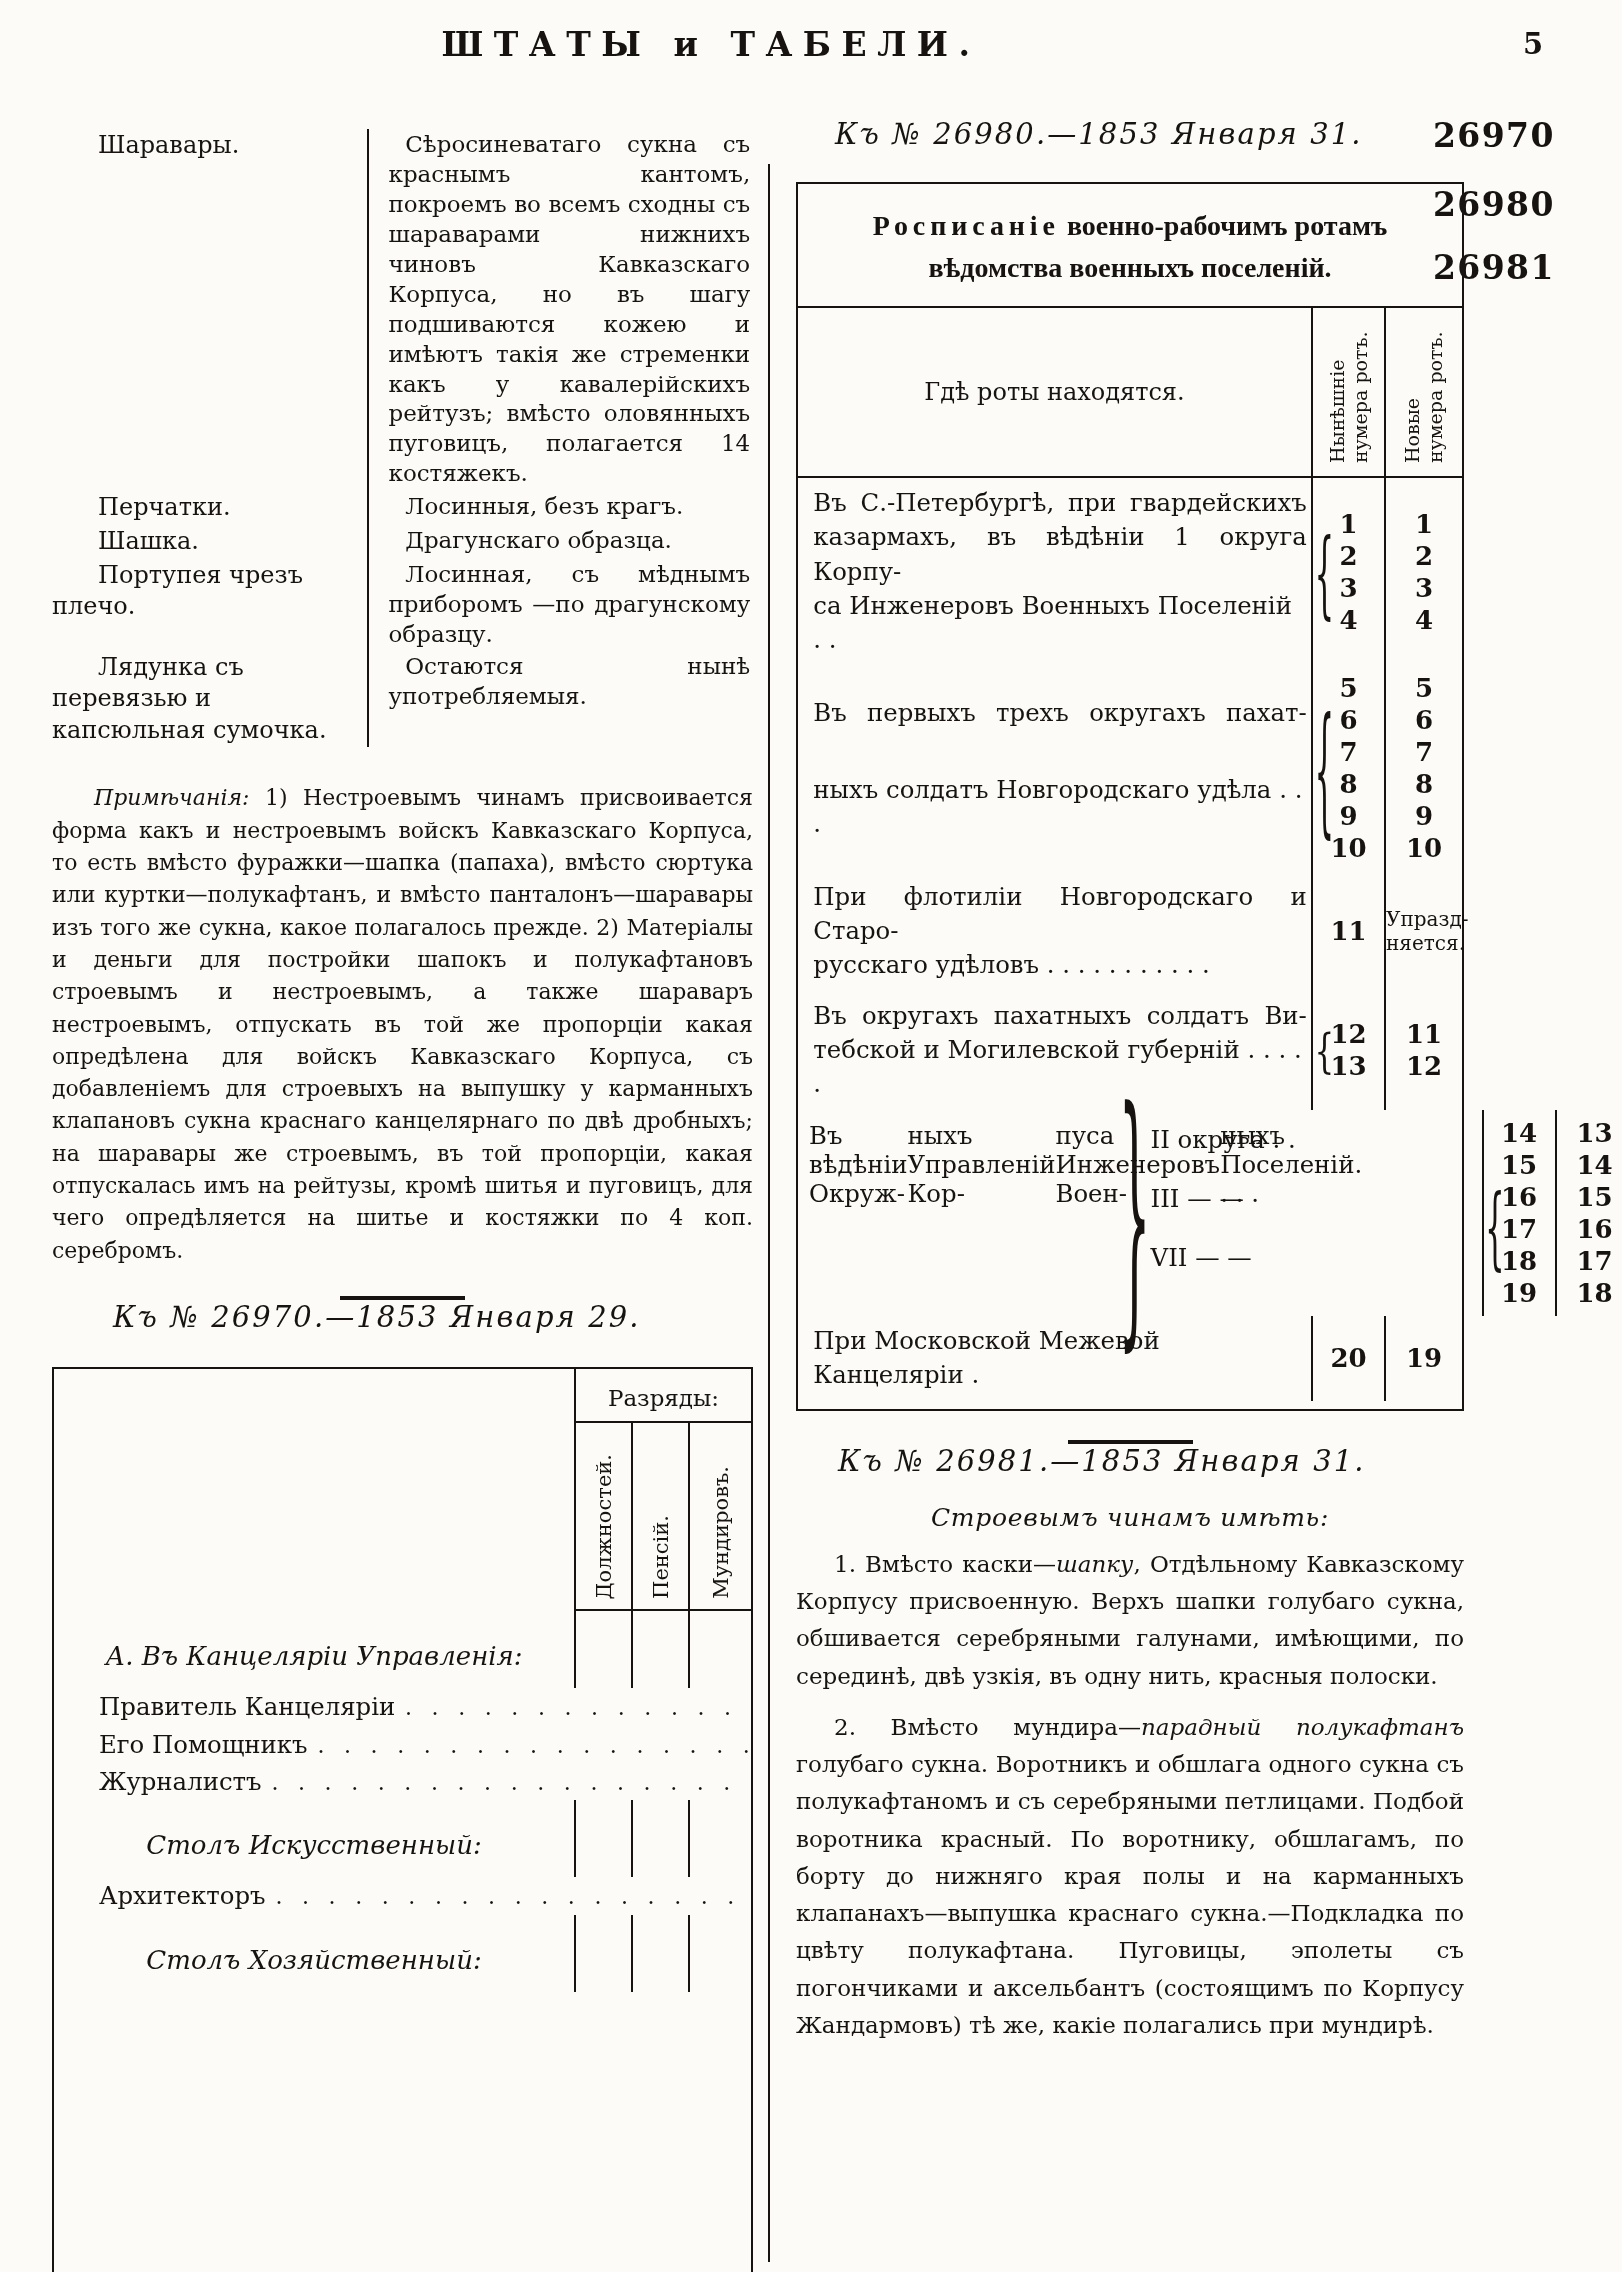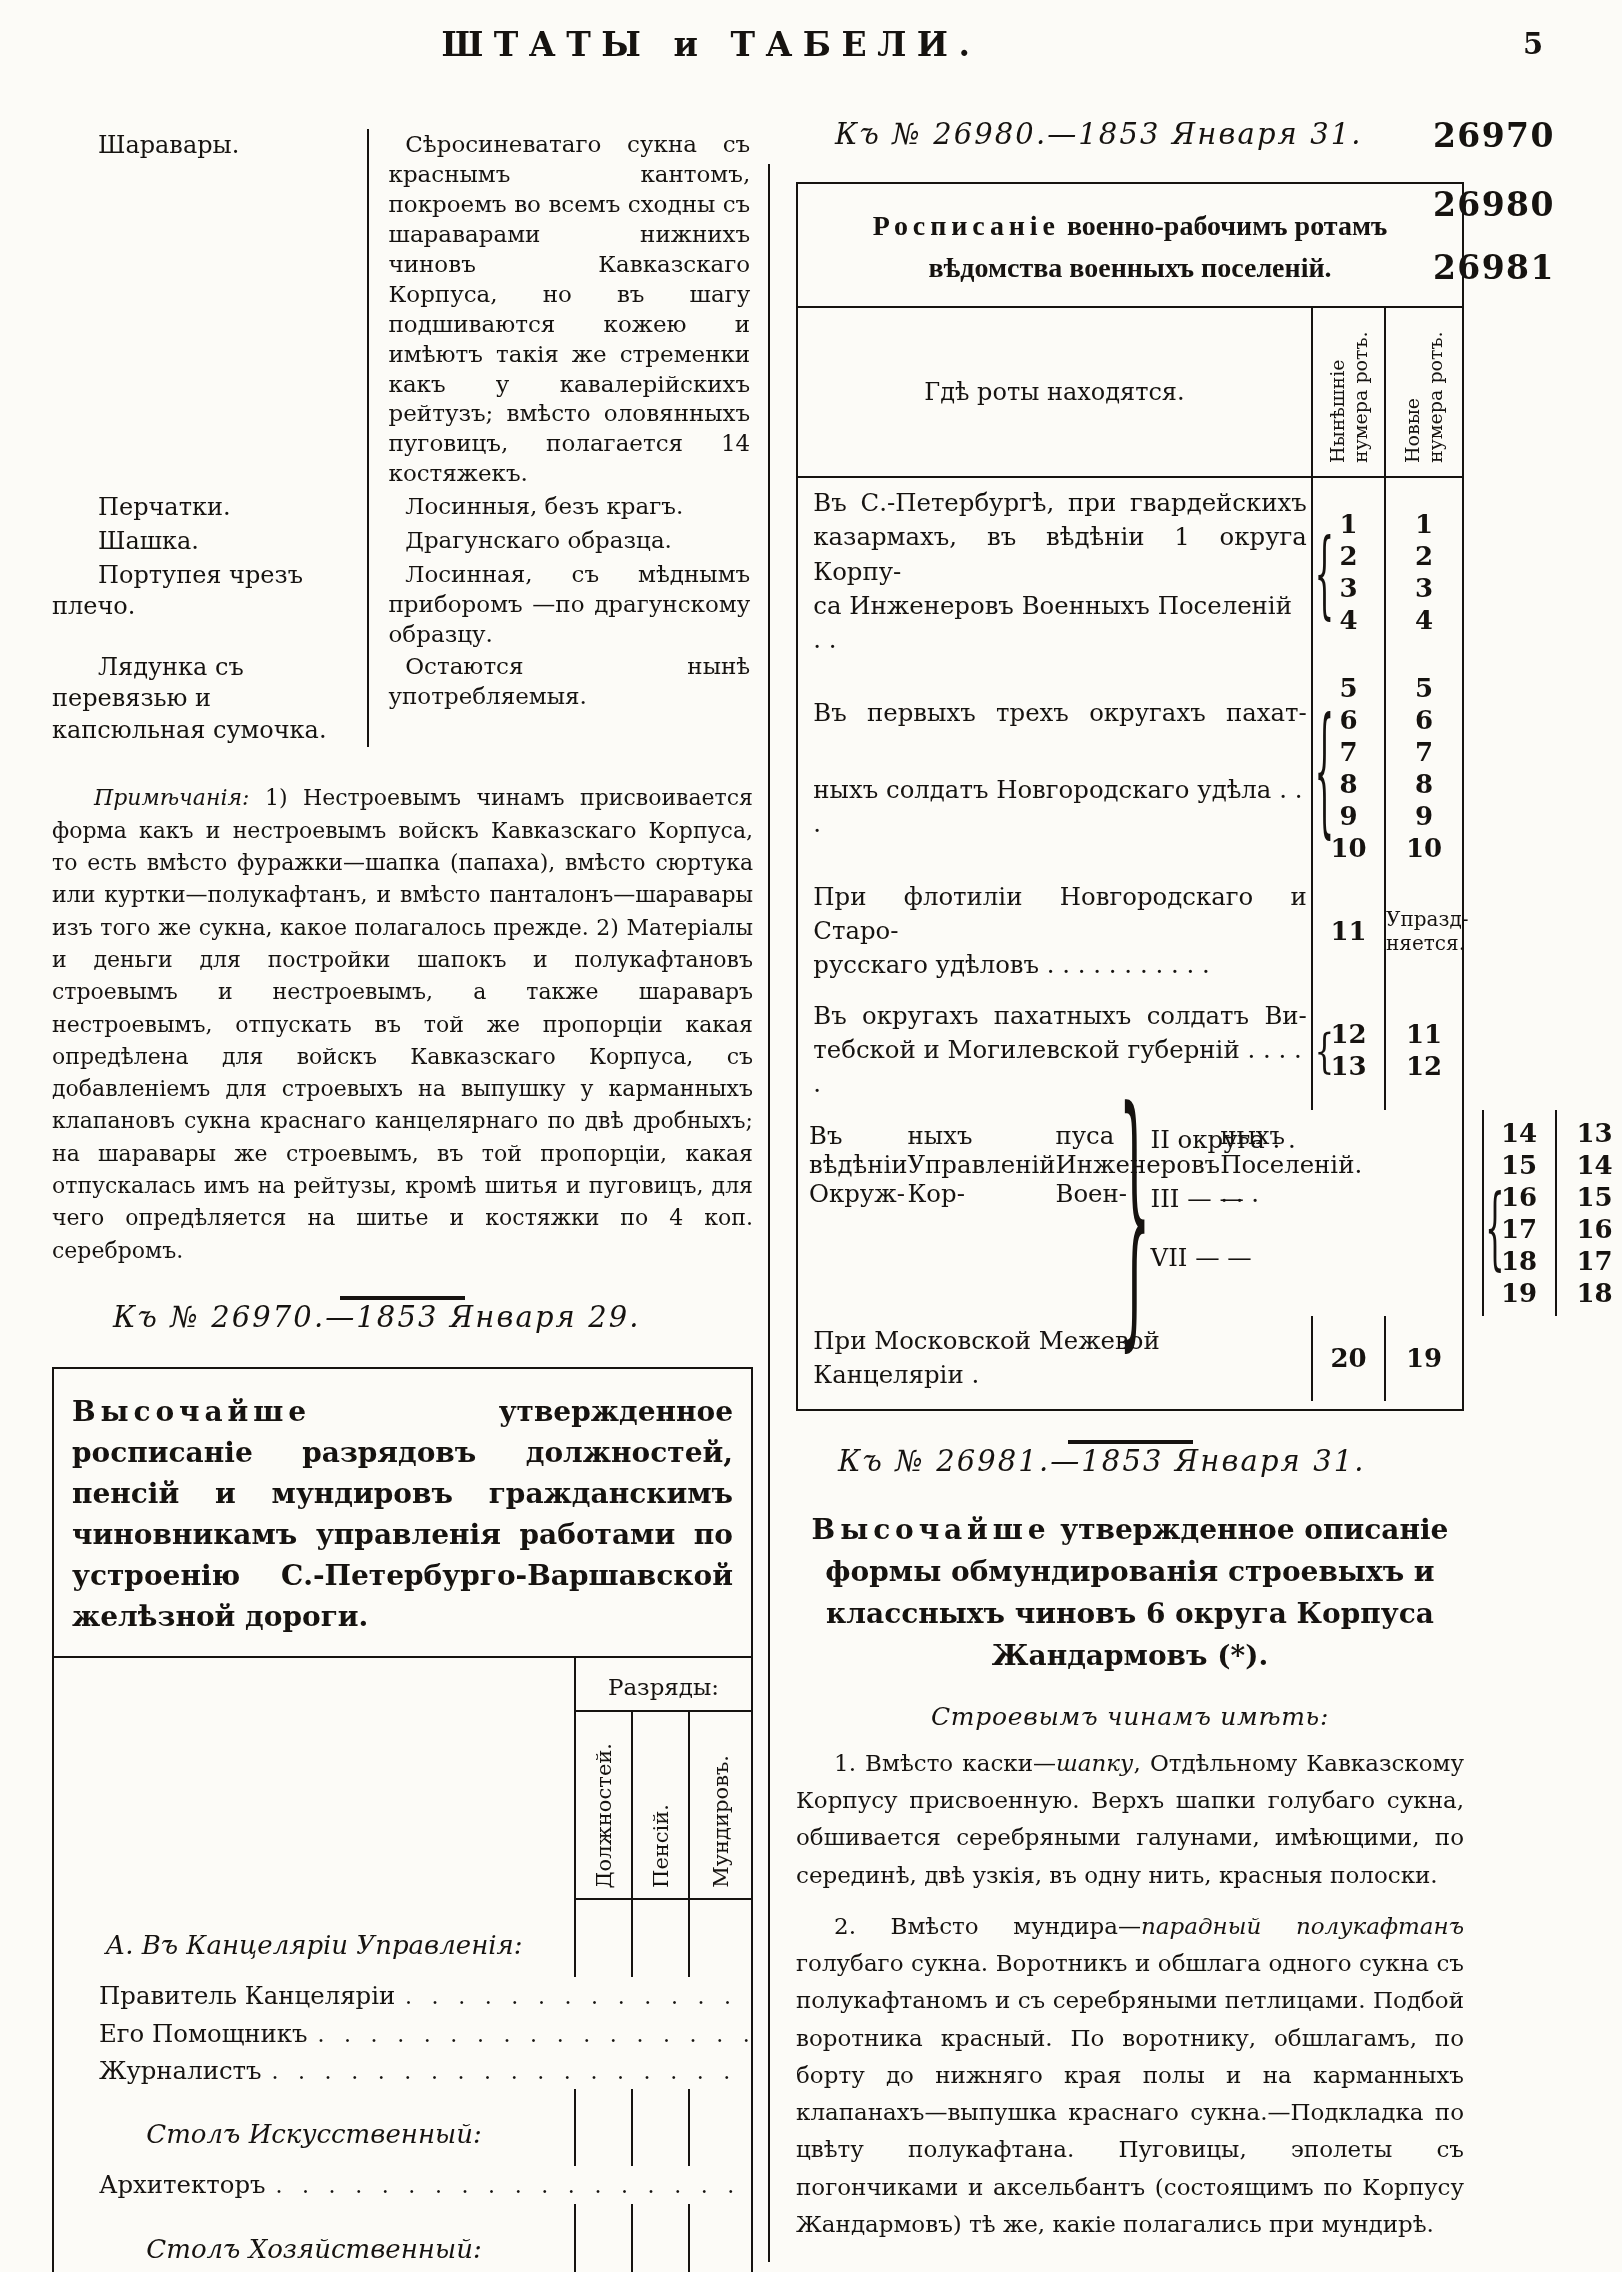--- a/index.html
+++ b/index.html
@@ -117,23 +117,20 @@
 
     <div class="notes">
       <span class="it">Примѣчанія:</span><span> 1) Нестроевымъ чинамъ присвоивается форма какъ и нестроевымъ войскъ Кавказскаго Корпуса, то есть вмѣсто фуражки—шапка (папаха), вмѣсто сюртука или куртки—полукафтанъ, и вмѣсто панталонъ—шаравары изъ того же сукна, какое полагалось прежде. 2) Матеріалы и деньги для постройки шапокъ и полукафтановъ строевымъ и нестроевымъ, а также шараваръ нестроевымъ, отпускать въ той же пропорціи какая опредѣлена для войскъ Кавказскаго Корпуса, съ добавленіемъ для строевыхъ на выпушку у карманныхъ клапановъ сукна краснаго канцелярнаго по двѣ дробныхъ; на шаравары же строевымъ, въ той пропорціи, какая отпускалась имъ на рейтузы, кромѣ шитья и пуговицъ, для чего опредѣляется на шитье и костяжки по 4 коп. серебромъ.</span>
     </div>
 
     <div class="divider-sm"></div>
 
     <div class="doc-h">Къ № 26970.—1853 Января 29.</div>
 
     <div class="box1">
-      <div class="box-title">
-        <span class="ls">Высочайше</span><span> утвержденное росписаніе разрядовъ должностей, пенсій и мундировъ гражданскимъ чиновникамъ управленія работами по устроенію С.-Петербурго-Варшавской желѣзной дороги.</span>
-      </div>
 
       <div class="trow">
         <div class="c0"></div>
         <div class="hdr-razr">Разряды:</div>
       </div>
       <div class="trow">
         <div class="c0"></div>
         <div class="c1 vcell">
             <span class="vtext">Должностей.</span>
           </div>
@@ -331,23 +328,20 @@
         <div class="r2 numcol">
             <div>19</div>
           </div>
       </div>
     </div>
 
     <div class="divider-sm"></div>
 
     <div class="doc-h" style="padding-left:42px;">Къ № 26981.—1853 Января 31.</div>
 
-    <div class="doc3-title">
-      <span class="ls">Высочайше</span><span> утвержденное описаніе формы обмундированія строевыхъ и классныхъ чиновъ 6 округа Корпуса Жандармовъ (*).</span>
-    </div>
 
     <div class="subhead it">Строевымъ чинамъ имѣть:</div>
 
     <p class="para"><span>1. Вмѣсто каски—</span><span class="it">шапку</span><span>, Отдѣльному Кавказскому Корпусу присвоенную. Верхъ шапки голубаго сукна, обшивается серебряными галунами, имѣющими, по серединѣ, двѣ узкія, въ одну нить, красныя полоски.</span></p>
 
     <p class="para"><span>2. Вмѣсто мундира—</span><span class="it">парадный полукафтанъ</span><span> голубаго сукна. Воротникъ и обшлага одного сукна съ полукафтаномъ и съ серебряными петлицами. Подбой воротника красный. По воротнику, обшлагамъ, по борту до нижняго края полы и на карманныхъ клапанахъ—выпушка краснаго сукна.—Подкладка по цвѣту полукафтана. Пуговицы, эполеты съ погончиками и аксельбантъ (состоящимъ по Корпусу Жандармовъ) тѣ же, какіе полагались при мундирѣ.</span></p>
 
   </div>
 
 </div>

